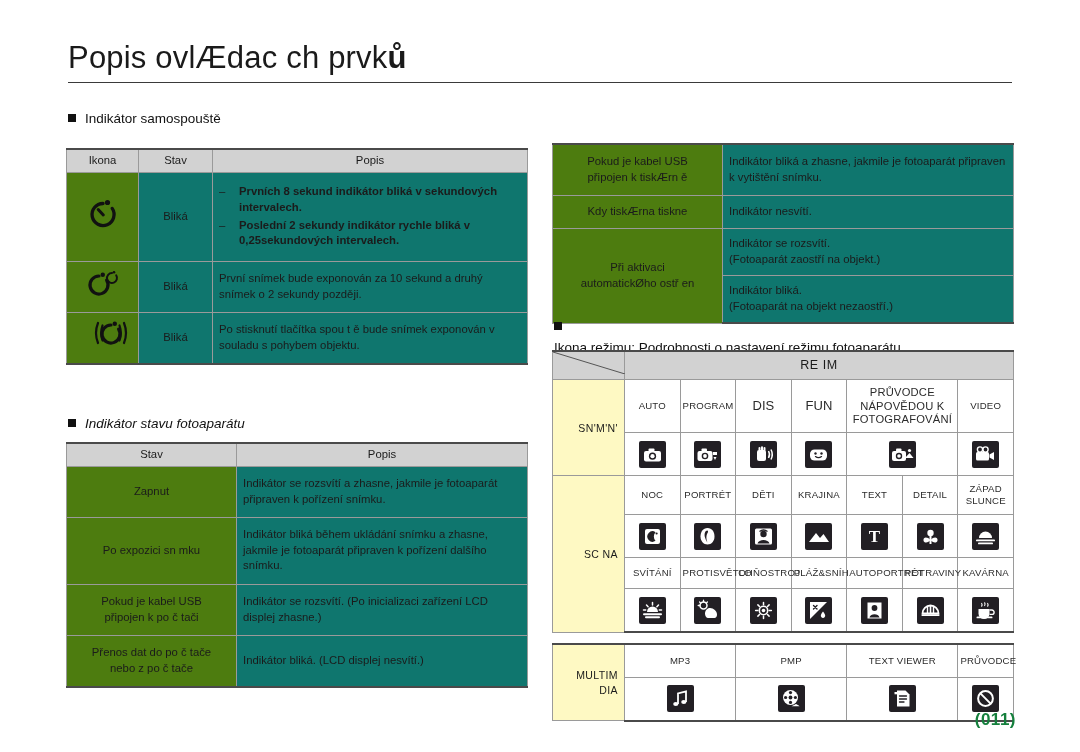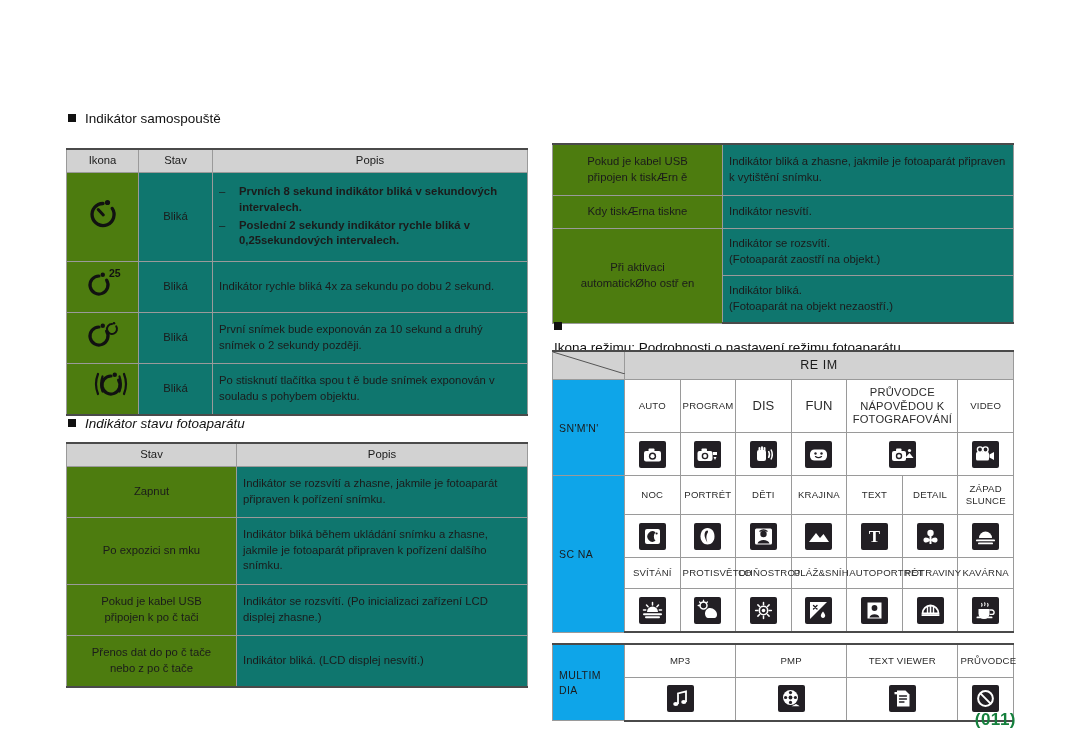--- a/index.html
+++ b/index.html
@@ -60,21 +60,21 @@
 
   
   .timer{position:relative;display:inline-block;width:40px;height:36px;}
   .timer svg{display:block;}
 
   
   .mode td{border:1px solid #8e8e8e;}
   .mode .banner{background:#d2d2d2;text-align:center;font-size:12.5px;letter-spacing:.6px;padding:5px 0;}
   .mode .corner{background:#d2d2d2;position:relative;padding:0;}
   .mode .corner .diag{position:absolute;inset:0;}
-  .mode .rowlabel{background:#0ea5e9;text-align:left;font-size:10.5px;letter-spacing:.4px;}
+  .mode .rowlabel{background:#fef9c3;text-align:right;font-size:10.5px;letter-spacing:.4px;}
   .mode .mlabel{text-align:center;font-size:9.6px;line-height:1.25;color:#2b2b2b;padding:4px 2px;letter-spacing:.2px;}
   .mode .mlabel.big{font-size:13px;letter-spacing:0;}
   .mode .mlabel.wrap{font-size:11.2px;line-height:1.2;}
   .mode .micon{text-align:center;padding:4px 2px;background:#fff;}
 
   .badge{
     display:inline-block;width:27px;height:27px;background:#221f24;
     border-radius:2px;position:relative;vertical-align:middle;
   }
   .badge svg{position:absolute;left:0;top:0;}
@@ -89,20 +89,24 @@
   .pgnum{
     position:absolute;right:64px;bottom:22px;
     font-size:17px;font-weight:700;color:#15803d;letter-spacing:.5px;
   }
 </style>
 </head>
 <body>
 
 <div class="page">
 
+  <div class="title-wrap">
+    <div class="page-title"><span>Popis ovlÆdac ch prvk</span><span class="bold">ů</span></div>
+    <div class="title-rule"></div>
+  </div>
 
   <div style="position:absolute;left:68px;top:110px;width:470px;" class="sec-head">
     <div class="bullet"></div>
     <div class="txt">Indikátor samospouště</div>
   </div>
 
   <table class="t" style="position:absolute;left:66px;top:148px;width:462px;">
     <colgroup>
         <col style="width:72px">
         <col style="width:74px">
@@ -131,33 +135,20 @@
               <span class="dash">–</span>
               <span class="body">Prvních 8 sekund indikátor bliká v sekundových intervalech.</span>
             </div>
           <div class="dashrow" style="margin-top:2px">
               <span class="dash">–</span>
               <span class="body">Poslední 2 sekundy indikátor rychle bliká v 0,25sekundových intervalech.</span>
             </div>
         </td>
       </tr>
 
-      <tr>
-        <td class="gray" style="height:44px">
-          <span class="timer">
-            <svg width="44" height="32" viewBox="0 0 44 32">
-              <path d="M16 10 A9 9 0 1 0 23.6 14.2" fill="none" stroke="#111" stroke-width="3.2" stroke-linecap="round"></path>
-              <circle cx="19.8" cy="8.8" r="2.2" fill="#111"></circle>
-              <text x="26" y="11" font-size="10.5" font-weight="700" fill="#111" font-family="Liberation Sans, sans-serif">25</text>
-            </svg>
-          </span>
-        </td>
-        <td class="white ctr">Bliká</td>
-        <td class="white desc">Indikátor rychle bliká 4x za sekundu po dobu 2 sekund.</td>
-      </tr>
 
       <tr>
         <td class="gray" style="height:44px">
           <span class="timer">
             <svg width="44" height="32" viewBox="0 0 44 32">
               <path d="M16 10 A9 9 0 1 0 23.6 14.2" fill="none" stroke="#111" stroke-width="3.2" stroke-linecap="round"></path>
               <circle cx="19.8" cy="8.8" r="2.2" fill="#111"></circle>
               <path d="M29 7 A5 5 0 1 0 33.2 9.3" fill="none" stroke="#111" stroke-width="2" stroke-linecap="round"></path>
               <circle cx="31" cy="6.3" r="1.3" fill="#111"></circle>
             </svg>

